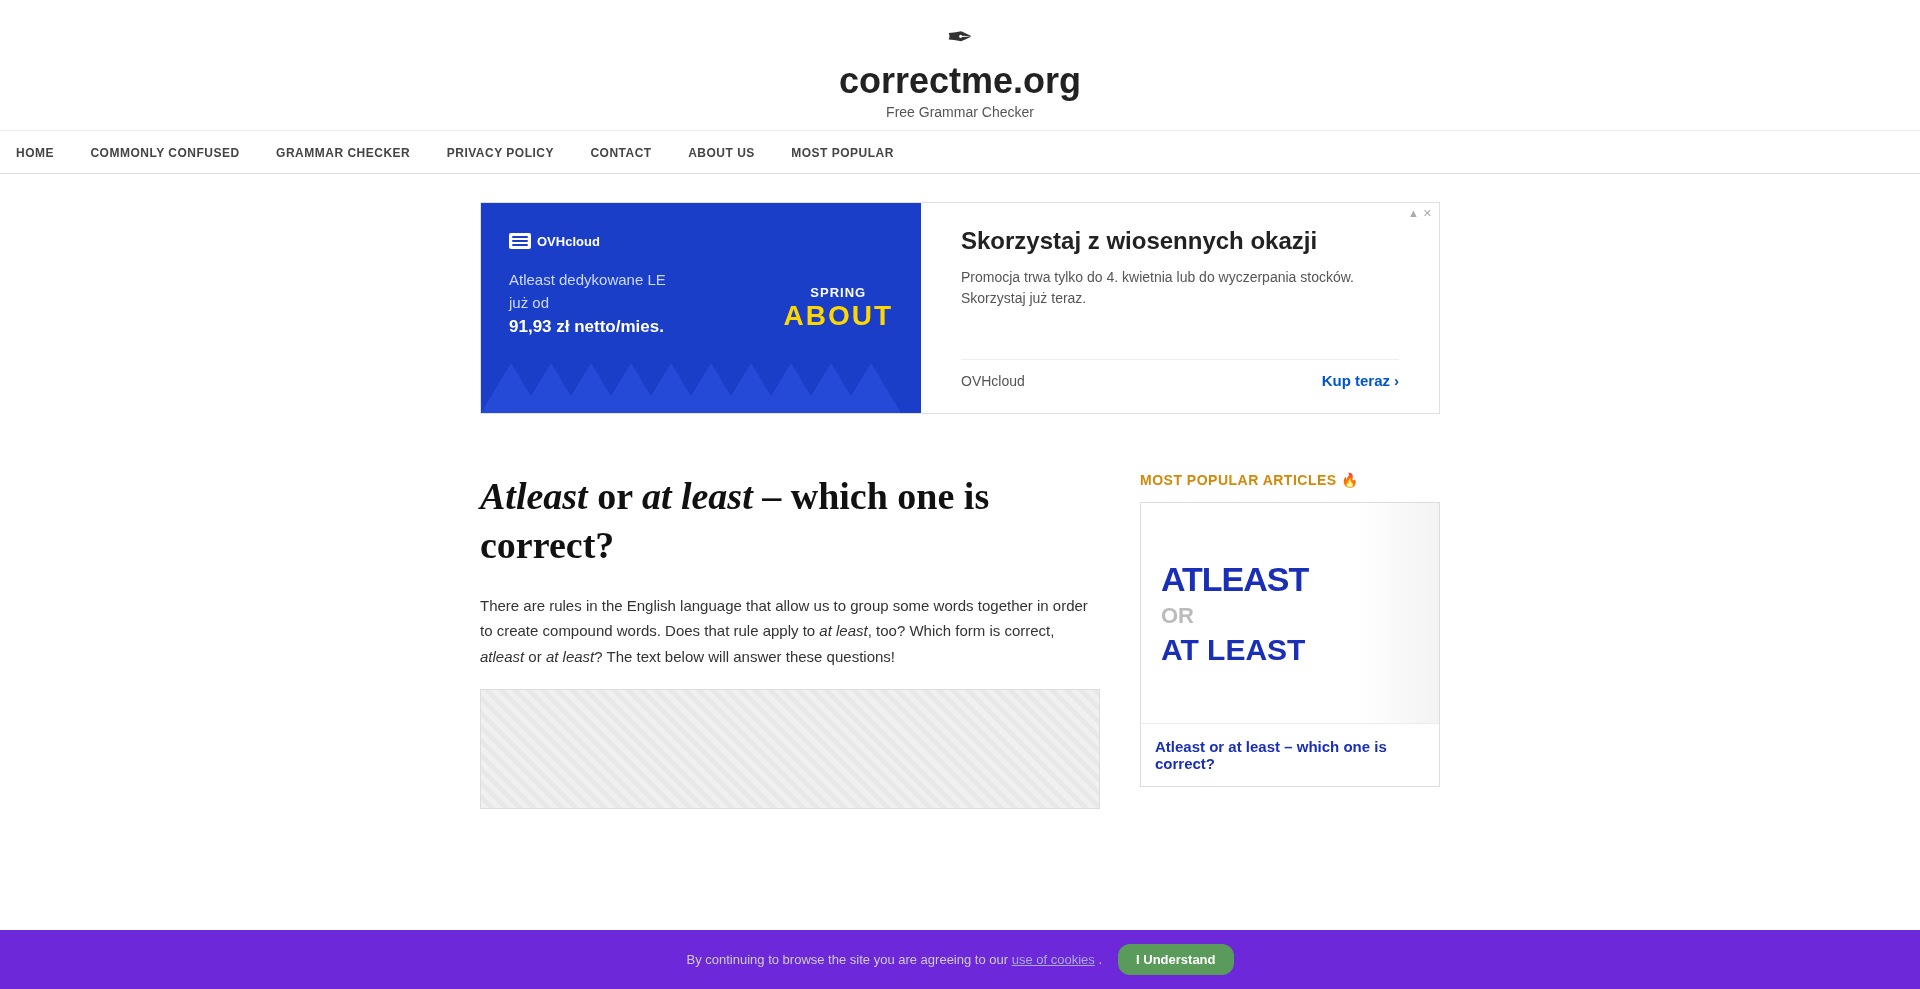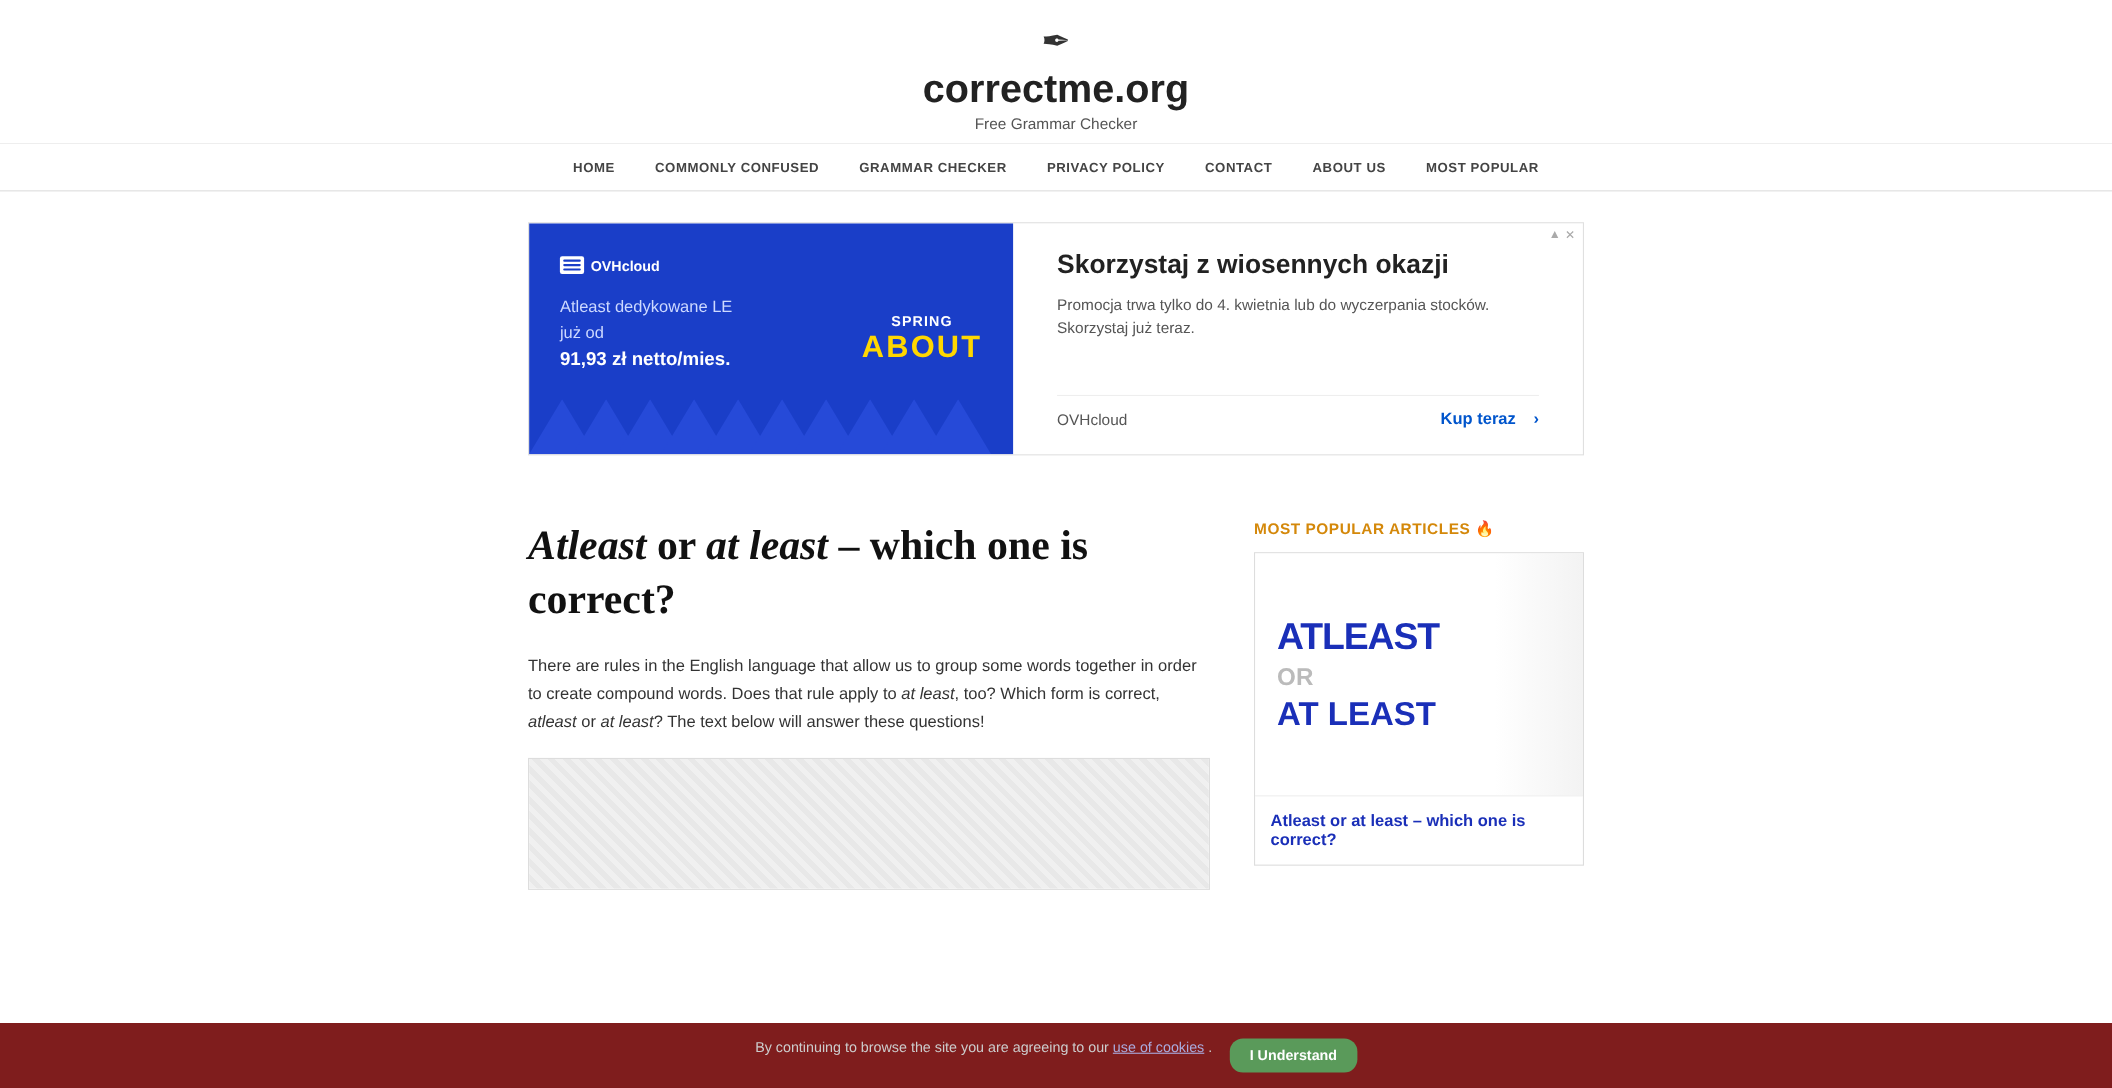--- a/index.html
+++ b/index.html
@@ -6,21 +6,21 @@
     body { font-family: Arial, sans-serif; background: #fff; color: #333; width: 1920px; min-height: 989px; overflow-x: hidden; }
 
     
     .header { text-align: center; padding: 18px 0 10px; border-bottom: 1px solid #eee; }
     .logo-icon { font-size: 32px; color: #333; display: block; margin-bottom: 4px; }
     .logo-text { font-size: 36px; font-weight: normal; color: #222; }
     .logo-text span { font-weight: bold; }
     .logo-subtitle { font-size: 14px; color: #555; margin-top: 2px; }
 
     
-    nav { background: #fff; border-bottom: 1px solid #ddd; padding: 12px 0; text-align: center; }
+    nav { background: #fff; border-bottom: 1px solid #ddd; padding: 12px 0; }
     nav a { display: inline-block; margin: 0 16px; font-size: 12px; font-weight: bold; color: #444; text-decoration: none; letter-spacing: 0.5px; }
 
     
     .search-bar { background: #f5f5f5; padding: 22px 0; text-align: center; }
     .search-bar-inner { display: inline-flex; }
     .search-input { width: 340px; padding: 9px 14px; border: 1px solid #ccc; font-size: 14px; color: #999; outline: none; }
     .search-btn { background: #c8a96a; border: none; padding: 9px 16px; cursor: pointer; }
     .search-btn svg { width: 18px; height: 18px; fill: #fff; }
 
     
@@ -34,21 +34,21 @@
     .spring-sale { position: absolute; right: 28px; top: 50%; transform: translateY(-50%); text-align: center; }
     .spring-text { color: #fff; font-size: 13px; font-weight: bold; letter-spacing: 1px; }
     .sale-text { color: #ffd700; font-size: 28px; font-weight: bold; letter-spacing: 2px; }
     .ad-triangles { position: absolute; bottom: 0; left: 0; right: 0; height: 50px; opacity: 0.3; }
 
     .ad-right { flex: 1; padding: 24px 40px; display: flex; flex-direction: column; justify-content: space-between; }
     .ad-right-top h2 { font-size: 24px; font-weight: bold; color: #222; margin-bottom: 12px; }
     .ad-right-top p { font-size: 14px; color: #555; line-height: 1.5; }
     .ad-right-bottom { display: flex; align-items: center; justify-content: space-between; border-top: 1px solid #eee; padding-top: 12px; }
     .ad-brand { font-size: 14px; color: #555; }
-    .ad-cta { color: #0055cc; font-size: 15px; font-weight: bold; text-decoration: none; display: flex; align-items: center; gap: 16px; }
+    .ad-cta { color: #0055cc; font-size: 15px; font-weight: bold; text-decoration: none; display: flex; align-items: center; gap: 4px; }
 
     
     .main-content { width: 960px; margin: 0 auto; display: flex; gap: 40px; padding: 30px 0; }
     .article { flex: 1; }
     .article h1 { font-size: 38px; line-height: 1.3; margin-bottom: 22px; font-family: Georgia, serif; color: #111; }
     .article h1 em { font-style: italic; }
     .article p { font-size: 15px; line-height: 1.7; color: #333; margin-bottom: 20px; }
     .article p em { font-style: italic; }
 
     
@@ -64,21 +64,21 @@
     .atleast-line1 { font-size: 34px; font-weight: 900; letter-spacing: -1px; }
     .atleast-line1 .blue { color: #1a2fb8; }
     .atleast-line2 { font-size: 22px; color: #bbb; font-weight: bold; margin: 4px 0; }
     .atleast-line3 { font-size: 30px; font-weight: 900; }
     .atleast-line3 .blue2 { color: #1a2fb8; }
     .atleast-line3 .space { color: #999; }
     .atleast-line3 .blue3 { color: #1a2fb8; }
     .sidebar-card-title { padding: 14px 14px; font-size: 15px; font-weight: bold; color: #1a2fb8; border-top: 1px solid #eee; }
 
     
-    .cookie-banner { position: fixed; bottom: 0; left: 0; right: 0; background: #7f1d1d; color: #ccc; padding: 14px 40px; display: flex; justify-content: center; gap: 16px; font-size: 13px; z-index: 100; }
+    .cookie-banner { position: fixed; bottom: 0; left: 0; right: 0; background: #6d28d9; color: #ccc; padding: 14px 40px; display: flex; align-items: center; justify-content: center; gap: 16px; font-size: 13px; z-index: 100; }
     .cookie-banner a { color: #aad; text-decoration: underline; }
     .cookie-btn { background: #5a9a5a; color: #fff; border: none; padding: 8px 18px; font-size: 13px; font-weight: bold; cursor: pointer; border-radius: 12px; }
 
     .ad-relative { position: relative; }
   </style>
 </head>
 <body>
 
 <div style="position:relative;">
   <header class="header">

